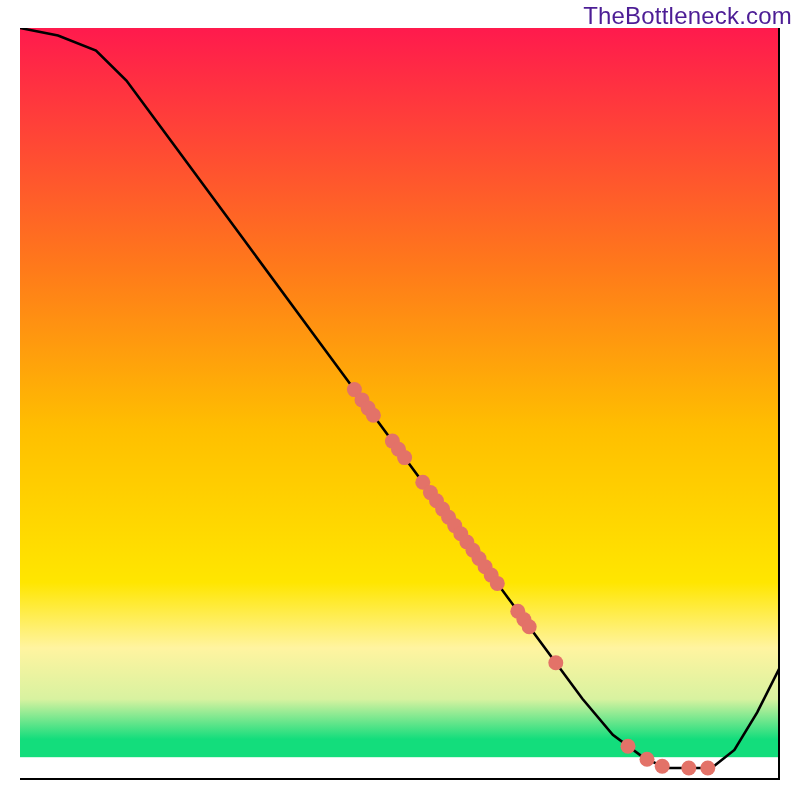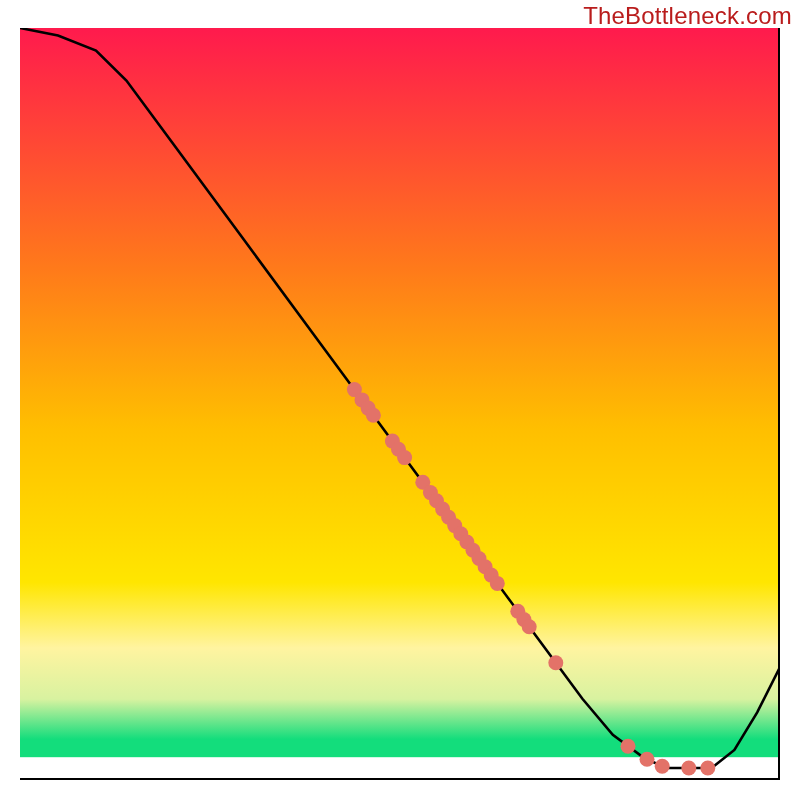--- a/index.html
+++ b/index.html
@@ -15,21 +15,21 @@
     position: relative;
     width: 800px;
     height: 800px;
   }
   .watermark {
     position: absolute;
     top: 2px;
     right: 8px;
     font-size: 24px;
     font-weight: 500;
-    color: #b91c1c;
+    color: #4c1d95;
     letter-spacing: 0.2px;
     z-index: 10;
   }
   .plot-area {
     position: absolute;
     left: 20px;
     top: 28px;
     width: 760px;
     height: 752px;
     box-sizing: border-box;

